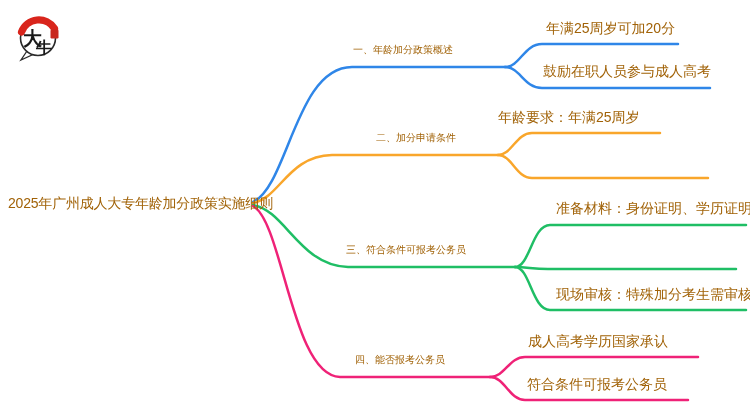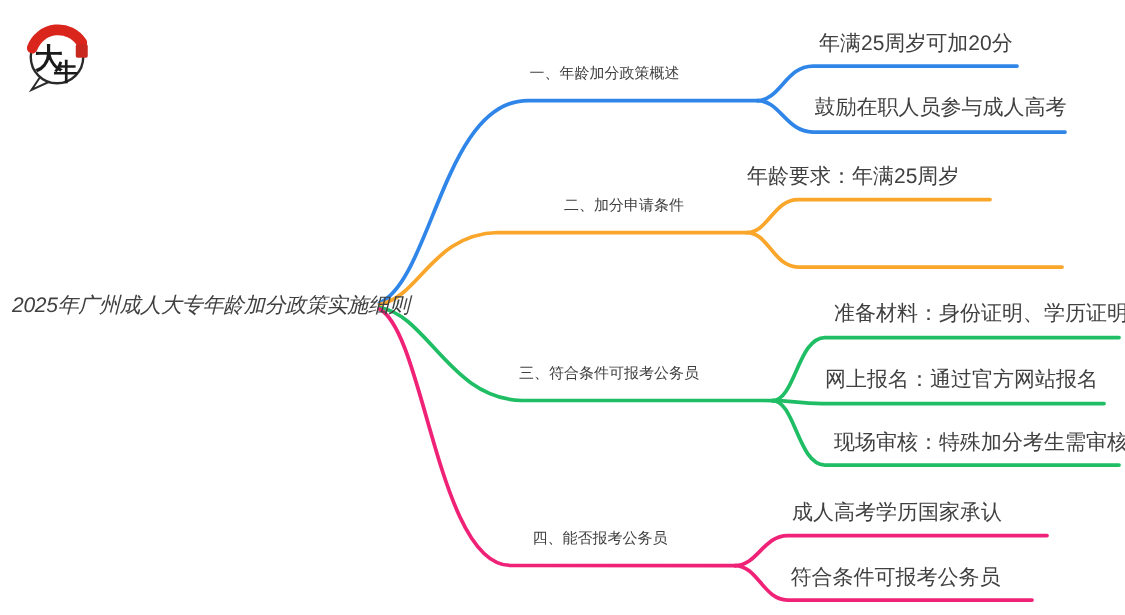--- a/index.html
+++ b/index.html
@@ -2,21 +2,21 @@
 <html><head>
 <meta charset="utf-8">
 <style>
   html,body{margin:0;padding:0;background:#fff;}
   .stage{
     position:relative;width:750px;height:410px;background:#ffffff;overflow:hidden;
     font-family:"Liberation Sans","DejaVu Sans",sans-serif;color:#1c1c1c;
   }
   .connectors{position:absolute;left:0;top:0;}
   .connectors path{fill:none;stroke-width:2.5;stroke-linecap:round;}
-  .node{position:absolute;white-space:nowrap;line-height:20px;color:#404040;}
+  .node{position:absolute;white-space:nowrap;line-height:20px;color:#a16207;}
   .root-node{font-size:14px;letter-spacing:-0.2px;}
   .branch-label{font-size:10px;}
   .leaf-label{font-size:14px;}
   .logo{position:absolute;left:10px;top:6px;display:flex;align-items:center;cursor:pointer;}
   .logo-mark{display:block;}
   .logo-text{margin-left:6px;}
   .logo-title{font-size:16px;font-weight:bold;color:#3f9d42;letter-spacing:1px;line-height:19px;}
   .logo-domain{font-size:13px;font-weight:bold;color:#3f9d42;line-height:16px;}
 </style>
 </head>
@@ -48,32 +48,31 @@
     <svg class="logo-mark" width="54" height="56" viewBox="0 0 54 56">
       <path d="M17 45 L11 54 L24 48 Z" fill="#ffffff" stroke="#2a2a2a" stroke-width="1.3"></path>
       <circle cx="28" cy="32" r="17.5" fill="#ffffff" stroke="#2a2a2a" stroke-width="1.6"></circle>
       <path d="M11.5 26 A 18.5 18.5 0 0 1 44.5 22.5" fill="none" stroke="#d9251c" stroke-width="7.2" stroke-linecap="round"></path>
       <rect x="40.5" y="23.5" width="8" height="9" rx="1.2" fill="#c8281e"></rect>
       <text x="13" y="39" font-size="19" font-weight="bold" fill="#1a1a1a">大</text>
       <text x="26" y="47" font-size="16" font-weight="bold" fill="#1a1a1a">牛</text>
     </svg>
   </div>
 
-  <div class="node root-node" style="left:8px;top:193px;font-style:italic;">2025年广州成人大专年龄加分政策实施细则</div>
+  <div class="node root-node" style="left:8px;top:193px;">2025年广州成人大专年龄加分政策实施细则</div>
 
   <div class="node branch-label" style="left:353px;top:40px;">一、年龄加分政策概述</div>
   <div class="node branch-label" style="left:348px;top:128px;margin-left:28px;">二、加分申请条件</div>
   <div class="node branch-label" style="left:346px;top:240px;">三、符合条件可报考公务员</div>
   <div class="node branch-label" style="left:355px;top:350px;">四、能否报考公务员</div>
 
   <div class="node leaf-label" style="left:546px;top:18px;">年满25周岁可加20分</div>
   <div class="node leaf-label" style="left:543px;top:61px;">鼓励在职人员参与成人高考</div>
 
   <div class="node leaf-label" style="left:498px;top:107px;">年龄要求：年满25周岁</div>
 
   <div class="node leaf-label" style="left:556px;top:198px;">准备材料：身份证明、学历证明</div>
-  <div class="node leaf-label" style="left:550px;top:242px;">网上报名：通过官方网站报名</div>
   <div class="node leaf-label" style="left:556px;top:284px;">现场审核：特殊加分考生需审核</div>
 
   <div class="node leaf-label" style="left:527px;top:374px;">符合条件可报考公务员</div>
   <div class="node leaf-label" style="left:528px;top:331px;">成人高考学历国家承认</div>
 
 </div>
 
 </body></html>

